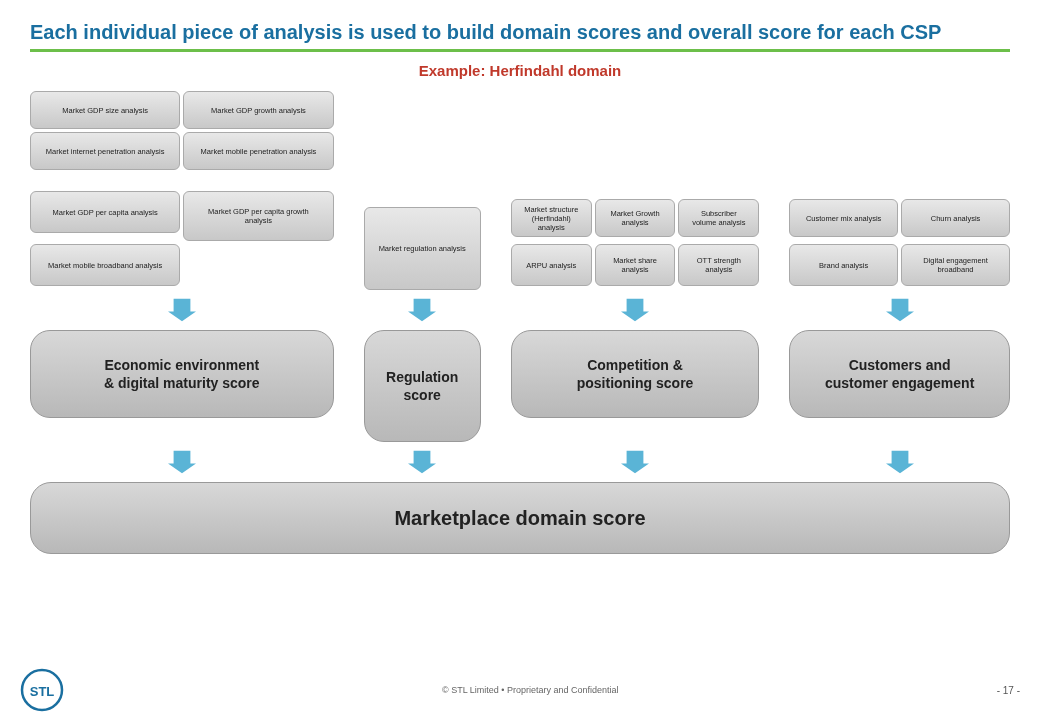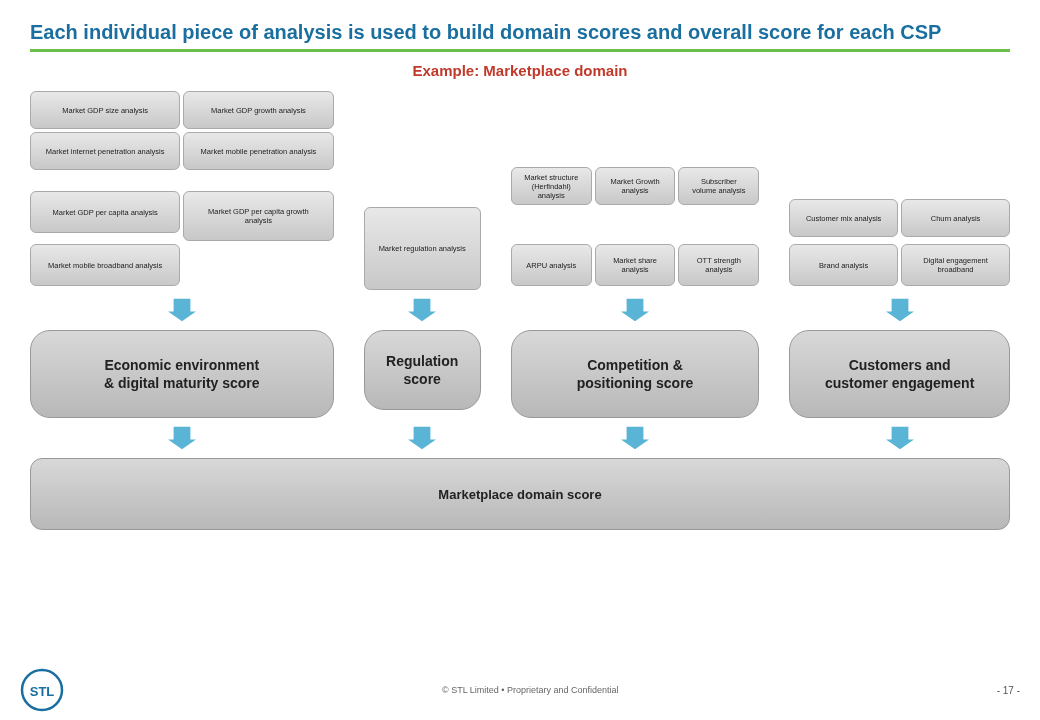--- a/index.html
+++ b/index.html
@@ -70,23 +70,23 @@
       align-items: center;
       justify-content: center;
       padding: 8px;
       line-height: 1.3;
     }
 
     
     .final-box {
       background: linear-gradient(to bottom, #d8d8d8, #b8b8b8);
       border: 1px solid #999;
-      border-radius: 12px;
+      border-radius: 21px;
       text-align: center;
-      font-size: 13px;
+      font-size: 20px;
       font-weight: bold;
       color: #222;
       display: flex;
       align-items: center;
       justify-content: center;
     }
 
     
     .arrow-down {
       display: flex;
@@ -162,21 +162,21 @@
       width: 18px;
       min-width: 18px;
     }
   </style>
 </head>
 <body>
 
 <div class="page">
   <div class="title">Each individual piece of analysis is used to build domain scores and overall score for each CSP</div>
   <div class="title-underline"></div>
-  <div class="subtitle">Example:  Marketplace domain</div>
+  <div class="subtitle">Example:  Herfindahl domain</div>
 
   <div class="diagram">
 
     <div class="columns-row" style="align-items:flex-end; margin-bottom:0;">
 
       <div class="col" style="flex:2.2;">
         <div class="small-boxes-grid small-boxes-grid-2col" style="width:100%;">
           <div class="analysis-box" style="height:38px;">Market GDP size analysis</div>
           <div class="analysis-box" style="height:38px;">Market GDP growth analysis</div>
           <div class="analysis-box" style="height:38px;">Market internet penetration analysis</div>
@@ -190,21 +190,21 @@
       </div>
 
       <div class="gap-col"></div>
 
       <div class="col" style="flex:0.85; align-self:flex-end;">
         <div class="analysis-box" style="height:83px; width:100%; margin-top:3px;">Market regulation analysis</div>
       </div>
 
       <div class="gap-col"></div>
 
-      <div class="col" style="flex:1.8;gap:32px;">
+      <div class="col" style="flex:1.8;">
         <div class="small-boxes-grid small-boxes-grid-2col" style="width:100%; grid-template-columns:1fr 1fr 1fr;">
           <div class="analysis-box" style="height:38px;">Market structure (Herfindahl) analysis</div>
           <div class="analysis-box" style="height:38px;">Market Growth analysis</div>
           <div class="analysis-box" style="height:38px;">Subscriber volume analysis</div>
         </div>
         <div class="small-boxes-grid" style="width:100%; grid-template-columns:1fr 1fr 1fr; margin-top:3px;">
           <div class="analysis-box" style="height:42px;">ARPU analysis</div>
           <div class="analysis-box" style="height:42px;">Market share analysis</div>
           <div class="analysis-box" style="height:42px;">OTT strength analysis</div>
         </div>
@@ -250,21 +250,21 @@
           </svg>
       </div>
     </div>
 
     <div class="columns-row" style="margin-bottom:6px;">
       <div class="col" style="flex:2.2;">
         <div class="domain-box" style="height:88px; width:100%;">Economic environment<br>&amp; digital maturity score</div>
       </div>
       <div class="gap-col"></div>
       <div class="col" style="flex:0.85;">
-        <div class="domain-box" style="height:80px; width:100%;">Regulation score</div>
+        <div class="domain-box" style="height:112px; width:100%;">Regulation score</div>
       </div>
       <div class="gap-col"></div>
       <div class="col" style="flex:1.8;">
         <div class="domain-box" style="height:88px; width:100%;">Competition &amp;<br>positioning score</div>
       </div>
       <div class="gap-col"></div>
       <div class="col" style="flex:1.6;">
         <div class="domain-box" style="height:88px; width:100%;">Customers and<br>customer engagement</div>
       </div>
     </div>

